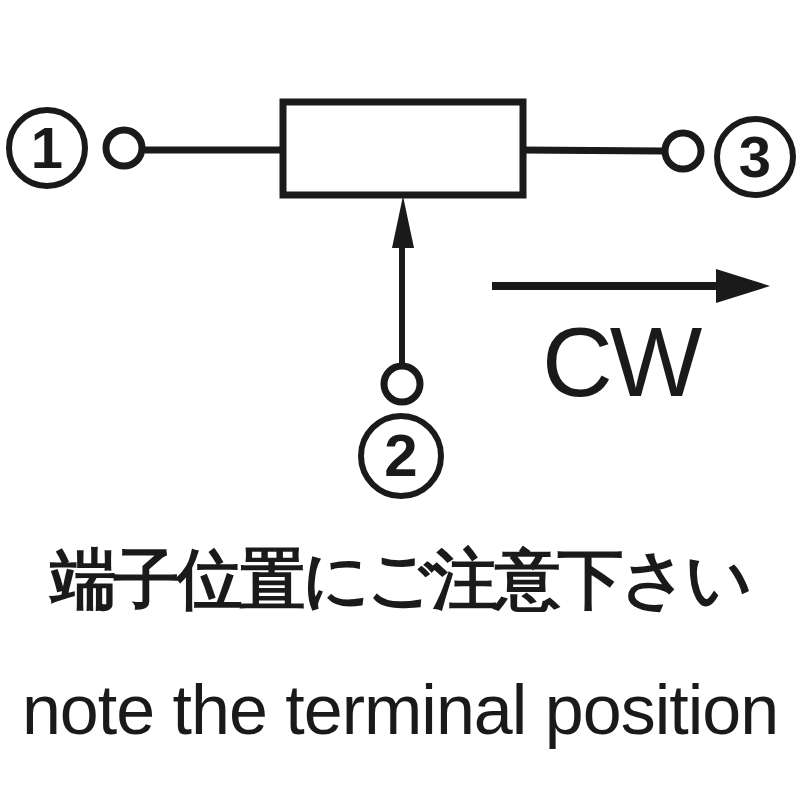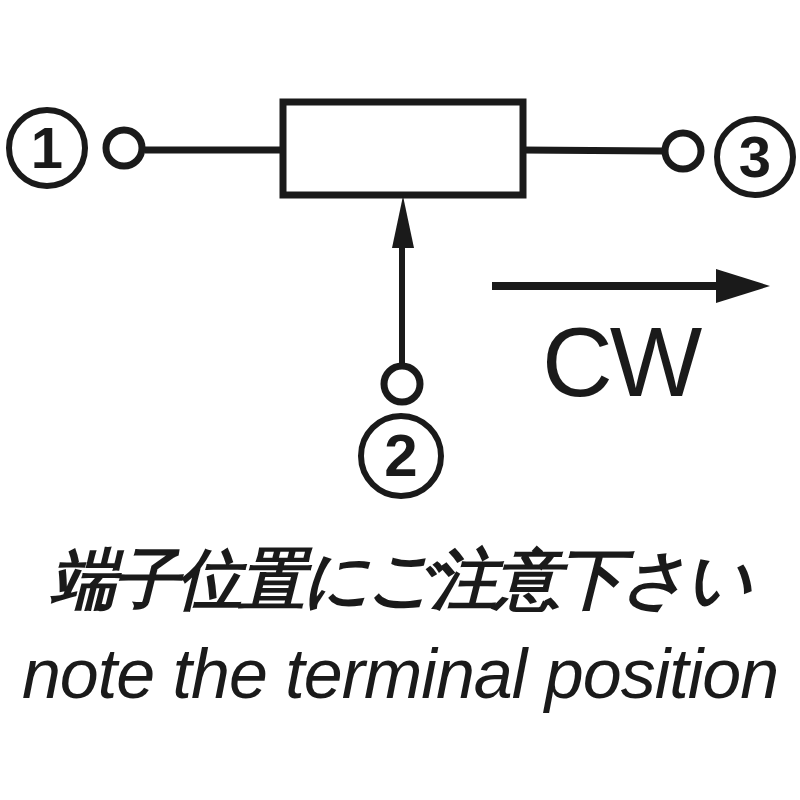--- a/index.html
+++ b/index.html
@@ -46,30 +46,29 @@
     font-weight: normal;
     margin-left: 28px;
   }
   .caption {
     position: absolute;
     left: 0;
     right: 0;
     text-align: center;
     line-height: 1;
     white-space: nowrap;
-    font-style: italic;
   }
   .caption-ja {
     top: 546px;
     font-size: 66px;
     font-weight: bold;
     letter-spacing: -3px;
   }
   .caption-en {
-    top: 639px;
+    top: 675px;
     font-size: 70px;
     letter-spacing: -1px;
     text-align: center;
   }
 </style>
 </head>
 <body>
 
 <div class="stage">
 

